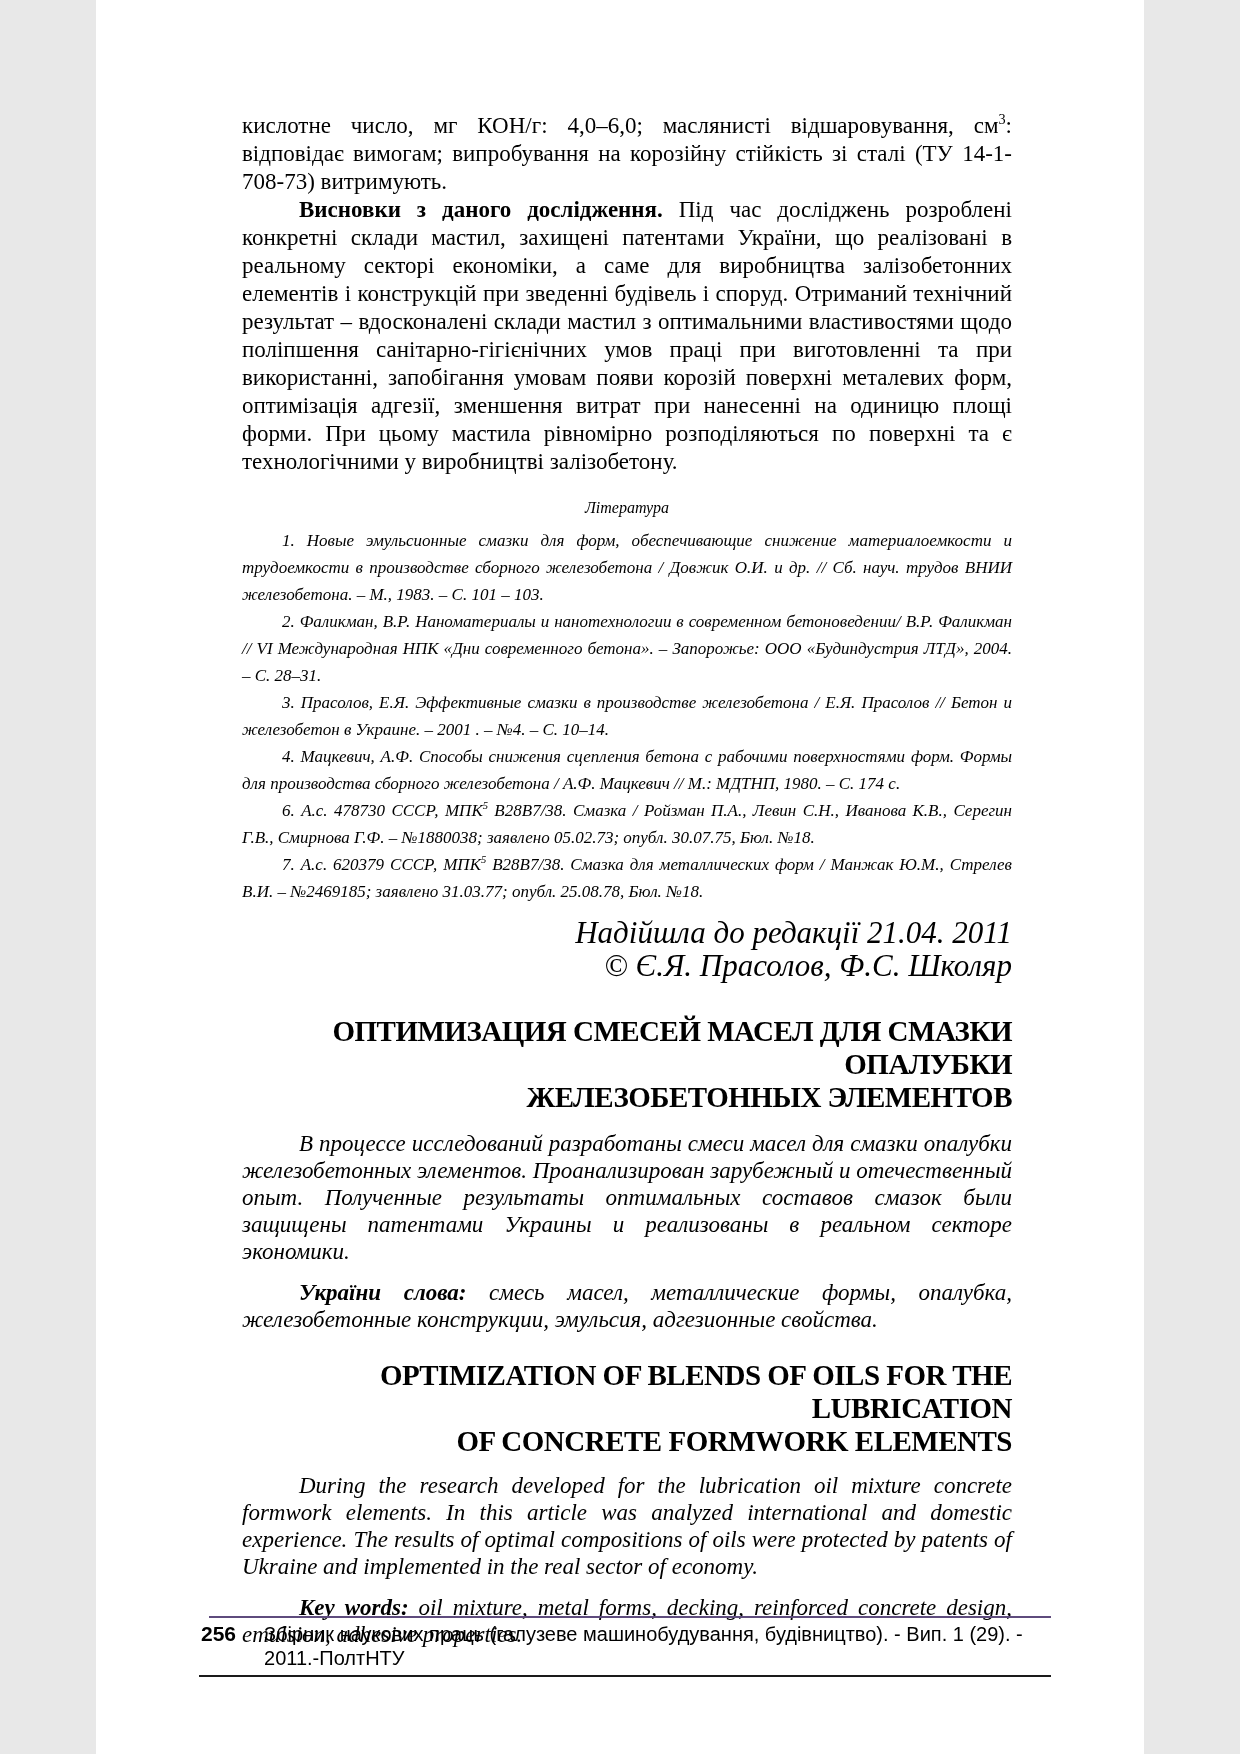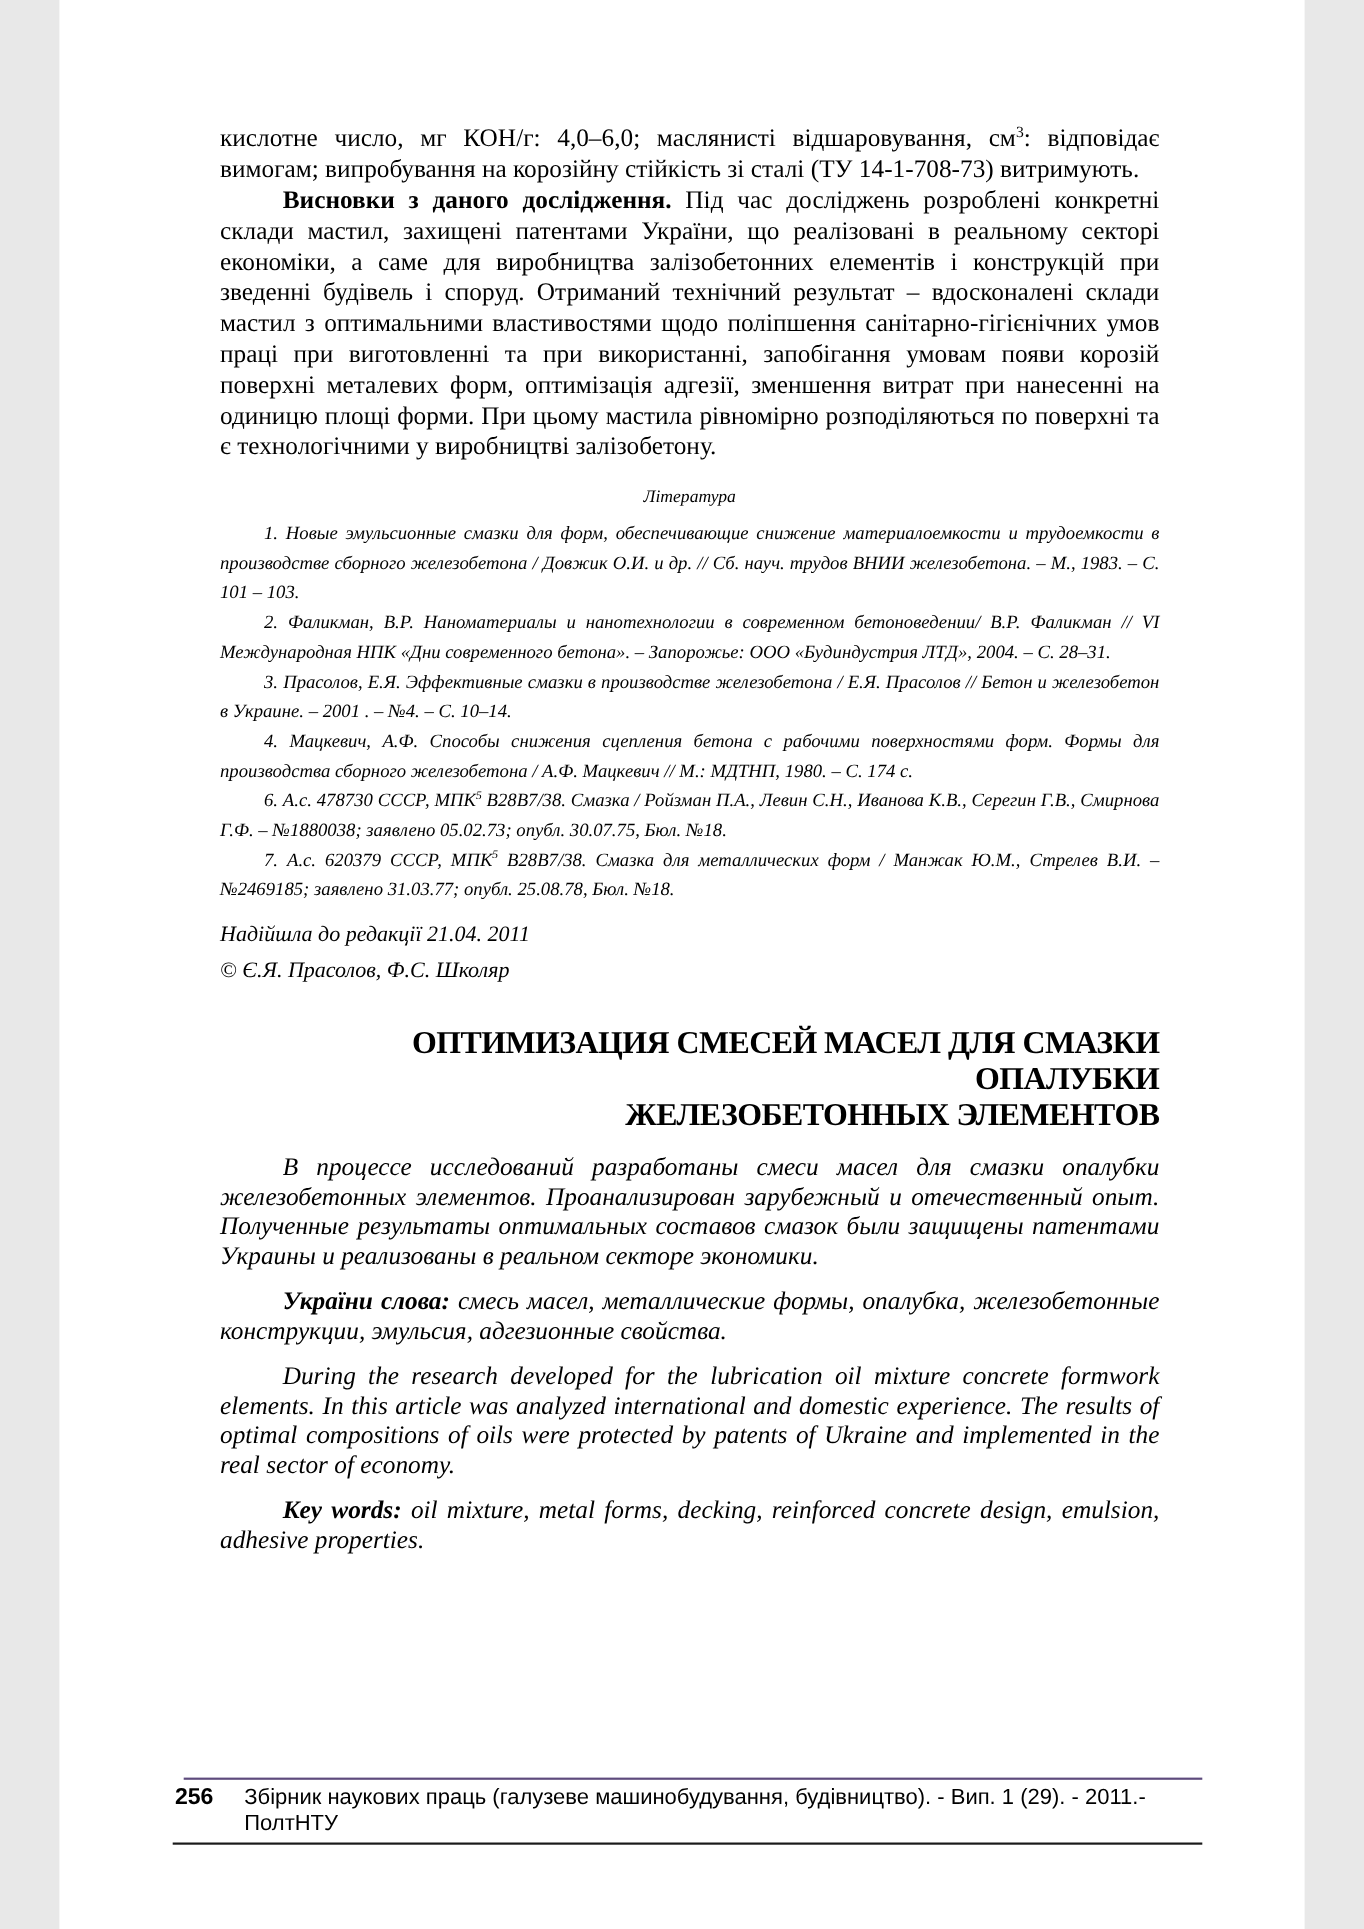--- a/index.html
+++ b/index.html
@@ -1,18 +1,18 @@
 <!DOCTYPE html>
 <html><head>
 <meta charset="utf-8">
 <style>
   html, body { margin: 0; padding: 0; background: #e8e8e8; }
   .page {
     position: relative;
-    width: 1132px;
+    width: 1048px;
     height: 1754px;
     margin: 0 auto;
     background: #ffffff;
     color: #000;
     font-family: "Liberation Serif", serif;
     overflow: hidden;
   }
   .content { padding: 112px 132px 0 146px; }
   p { margin: 0; }
   .body {
@@ -33,22 +33,23 @@
   .ref {
     font-style: italic;
     font-size: 17px;
     line-height: 27px;
     text-align: justify;
     text-indent: 40px;
   }
   sup { font-size: 0.62em; line-height: 0; }
   .received {
     font-style: italic;
-    font-size: 20px;
+    font-size: 31px;
     line-height: 27px;
+    text-align: right;
   }
   .received.first { margin-top: 14px; }
   .received.second { margin-top: 6px; }
   .title {
     margin: 36px 0 0;
     font-size: 29px;
     line-height: 33px;
     font-weight: bold;
     text-align: right;
     letter-spacing: -0.5px;
@@ -114,20 +115,21 @@
 
     <p class="received first">Надійшла до редакції 21.04. 2011</p>
     <p class="received second">© Є.Я. Прасолов, Ф.С. Школяр</p>
 
     <h1 class="title ru"><span>ОПТИМИЗАЦИЯ СМЕСЕЙ МАСЕЛ ДЛЯ СМАЗКИ ОПАЛУБКИ</span><br><span>ЖЕЛЕЗОБЕТОННЫХ ЭЛЕМЕНТОВ</span></h1>
 
     <p class="abstract ru">В процессе исследований разработаны смеси масел для смазки опалубки железобетонных элементов. Проанализирован зарубежный и отечественный опыт. Полученные результаты оптимальных составов смазок были защищены патентами Украины и реализованы в реальном секторе экономики.</p>
 
     <p class="keywords ru"><b class="kw-label">України слова:</b><span> смесь масел, металлические формы, опалубка, железобетонные конструкции, эмульсия, адгезионные свойства.</span></p>
 
+    <h1 class="title en"><span>OPTIMIZATION OF BLENDS OF OILS FOR THE LUBRICATION</span><br><span>OF CONCRETE FORMWORK ELEMENTS</span></h1>
 
     <p class="abstract en">During the research developed for the lubrication oil mixture concrete formwork elements. In this article was analyzed international and domestic experience. The results of optimal compositions of oils were protected by patents of Ukraine and implemented in the real sector of economy.</p>
 
     <p class="keywords en"><b class="kw-label">Key words:</b><span> oil mixture, metal forms, decking, reinforced concrete design, emulsion, adhesive properties.</span></p>
 
   </div>
 
   <div class="footer">
     <div class="footer-rule-top" style="background: rgb(94, 75, 125);"></div>
     <div class="footer-row">

